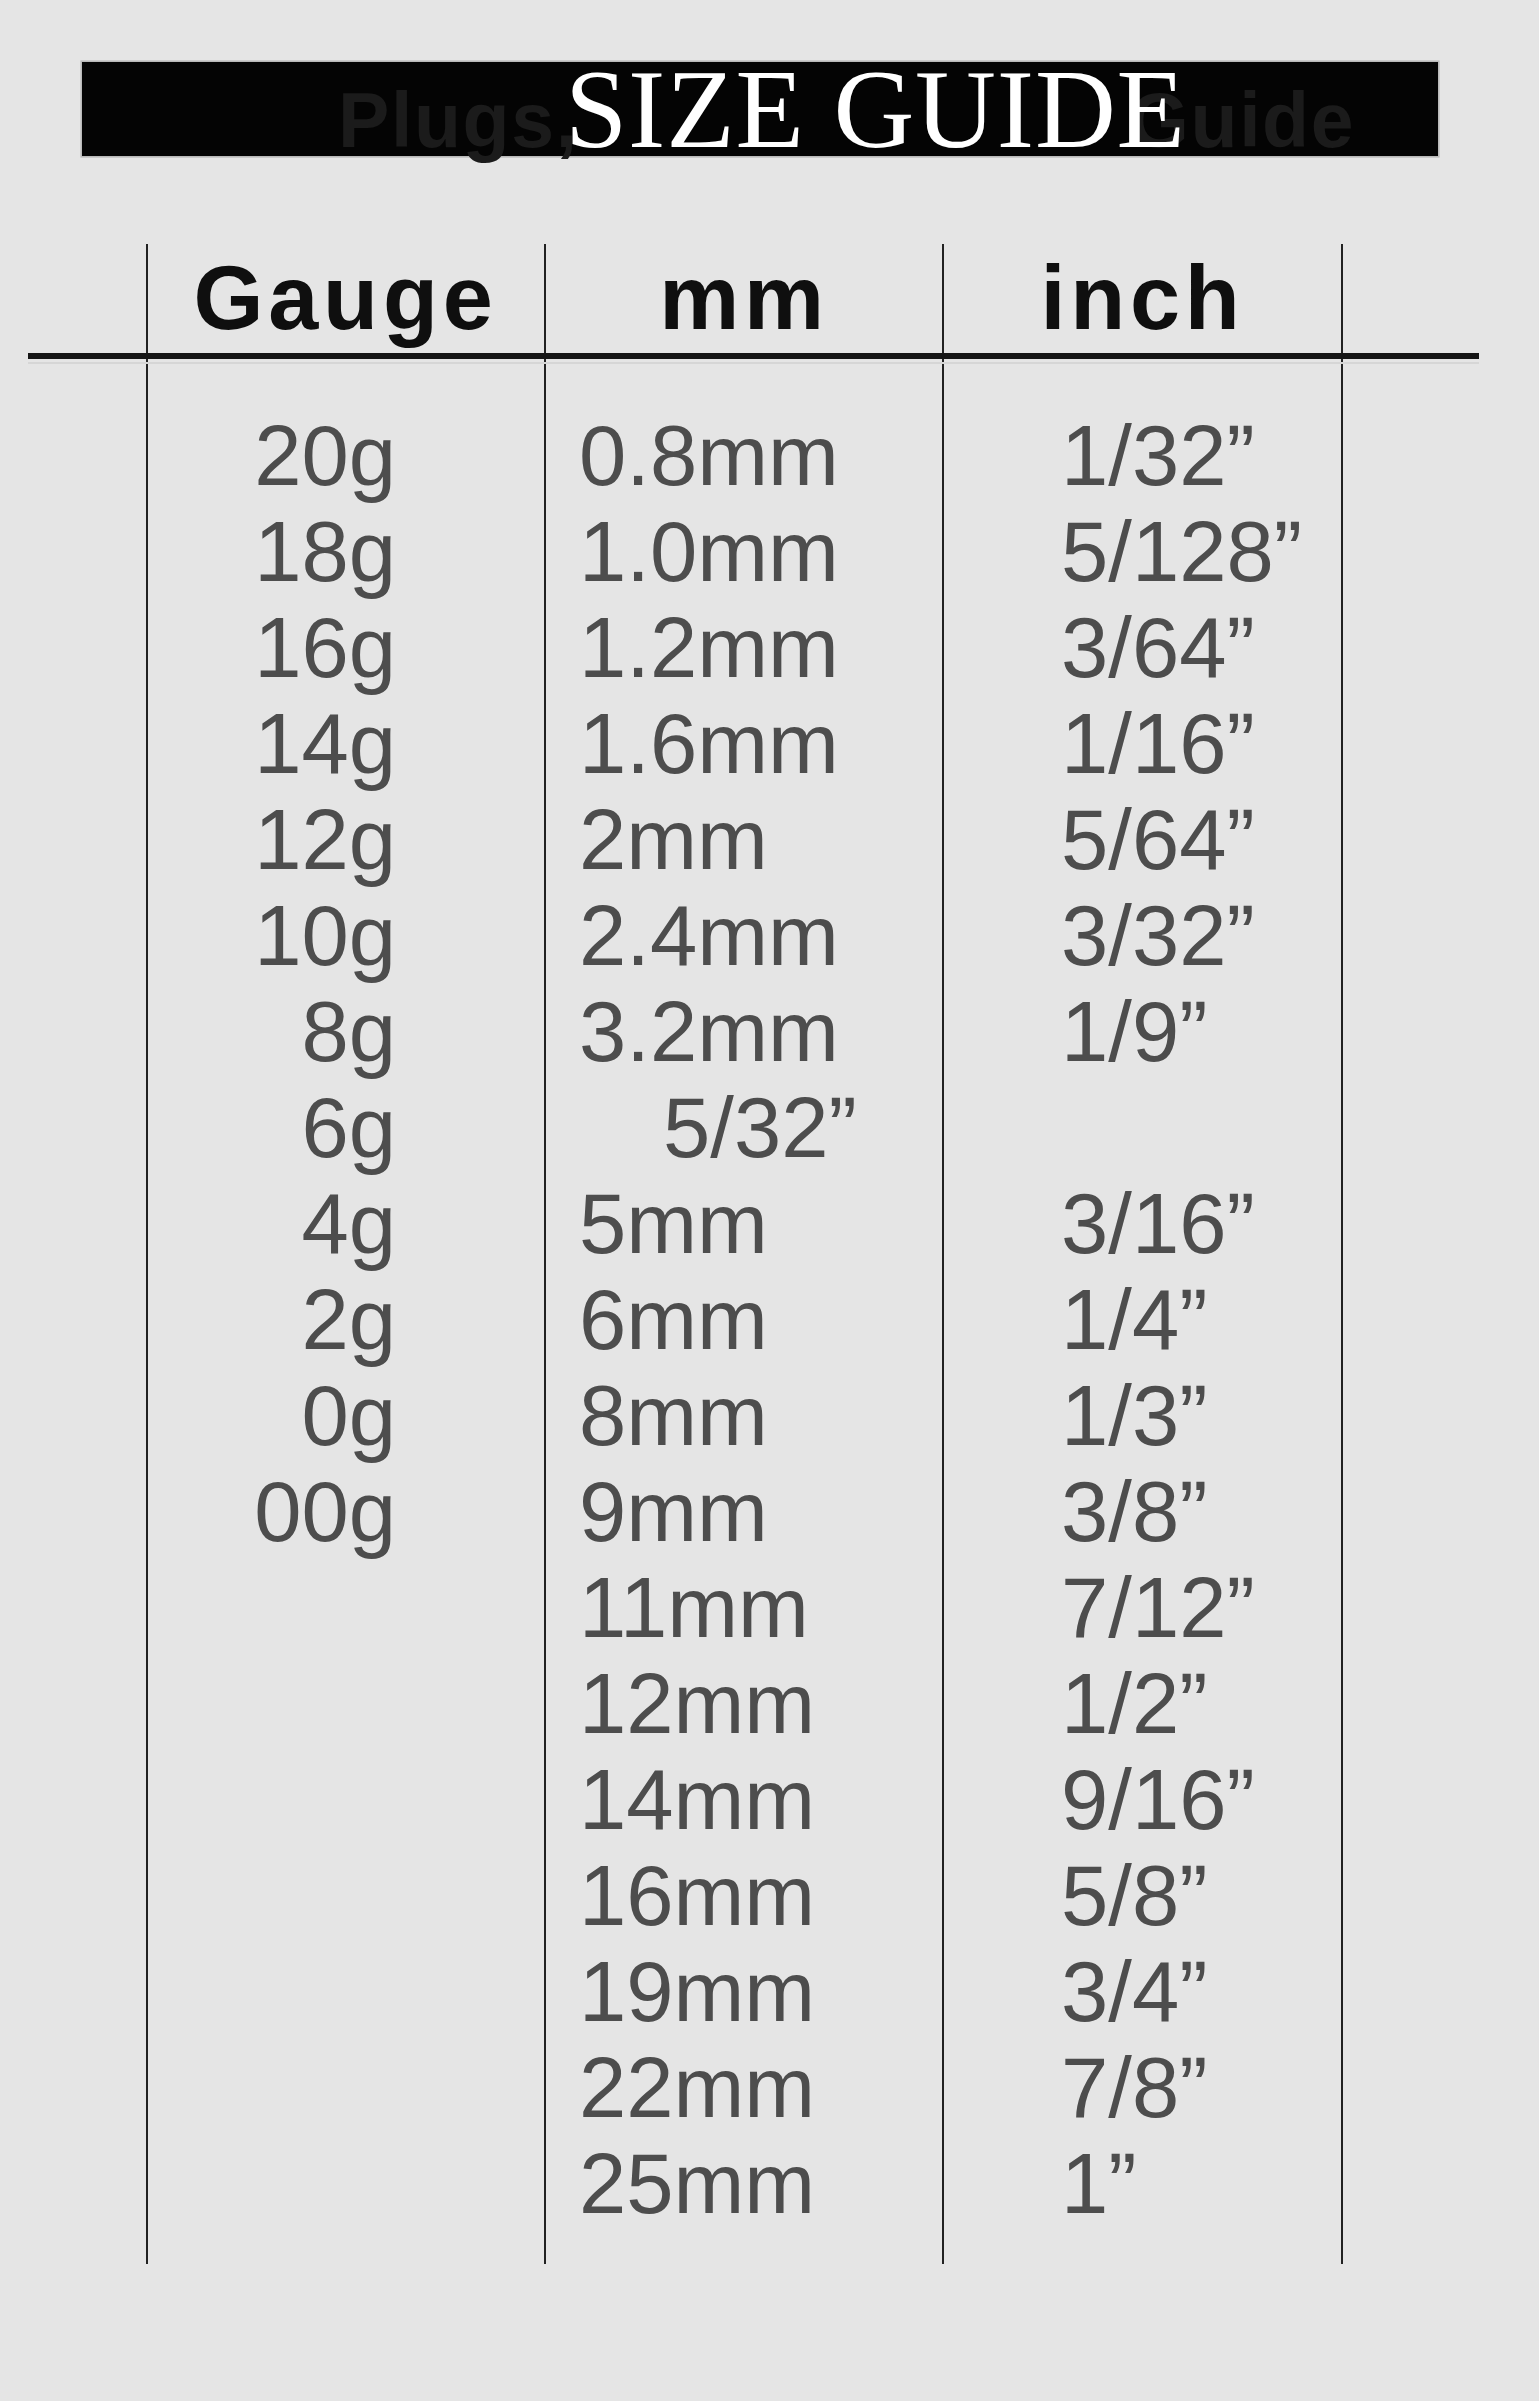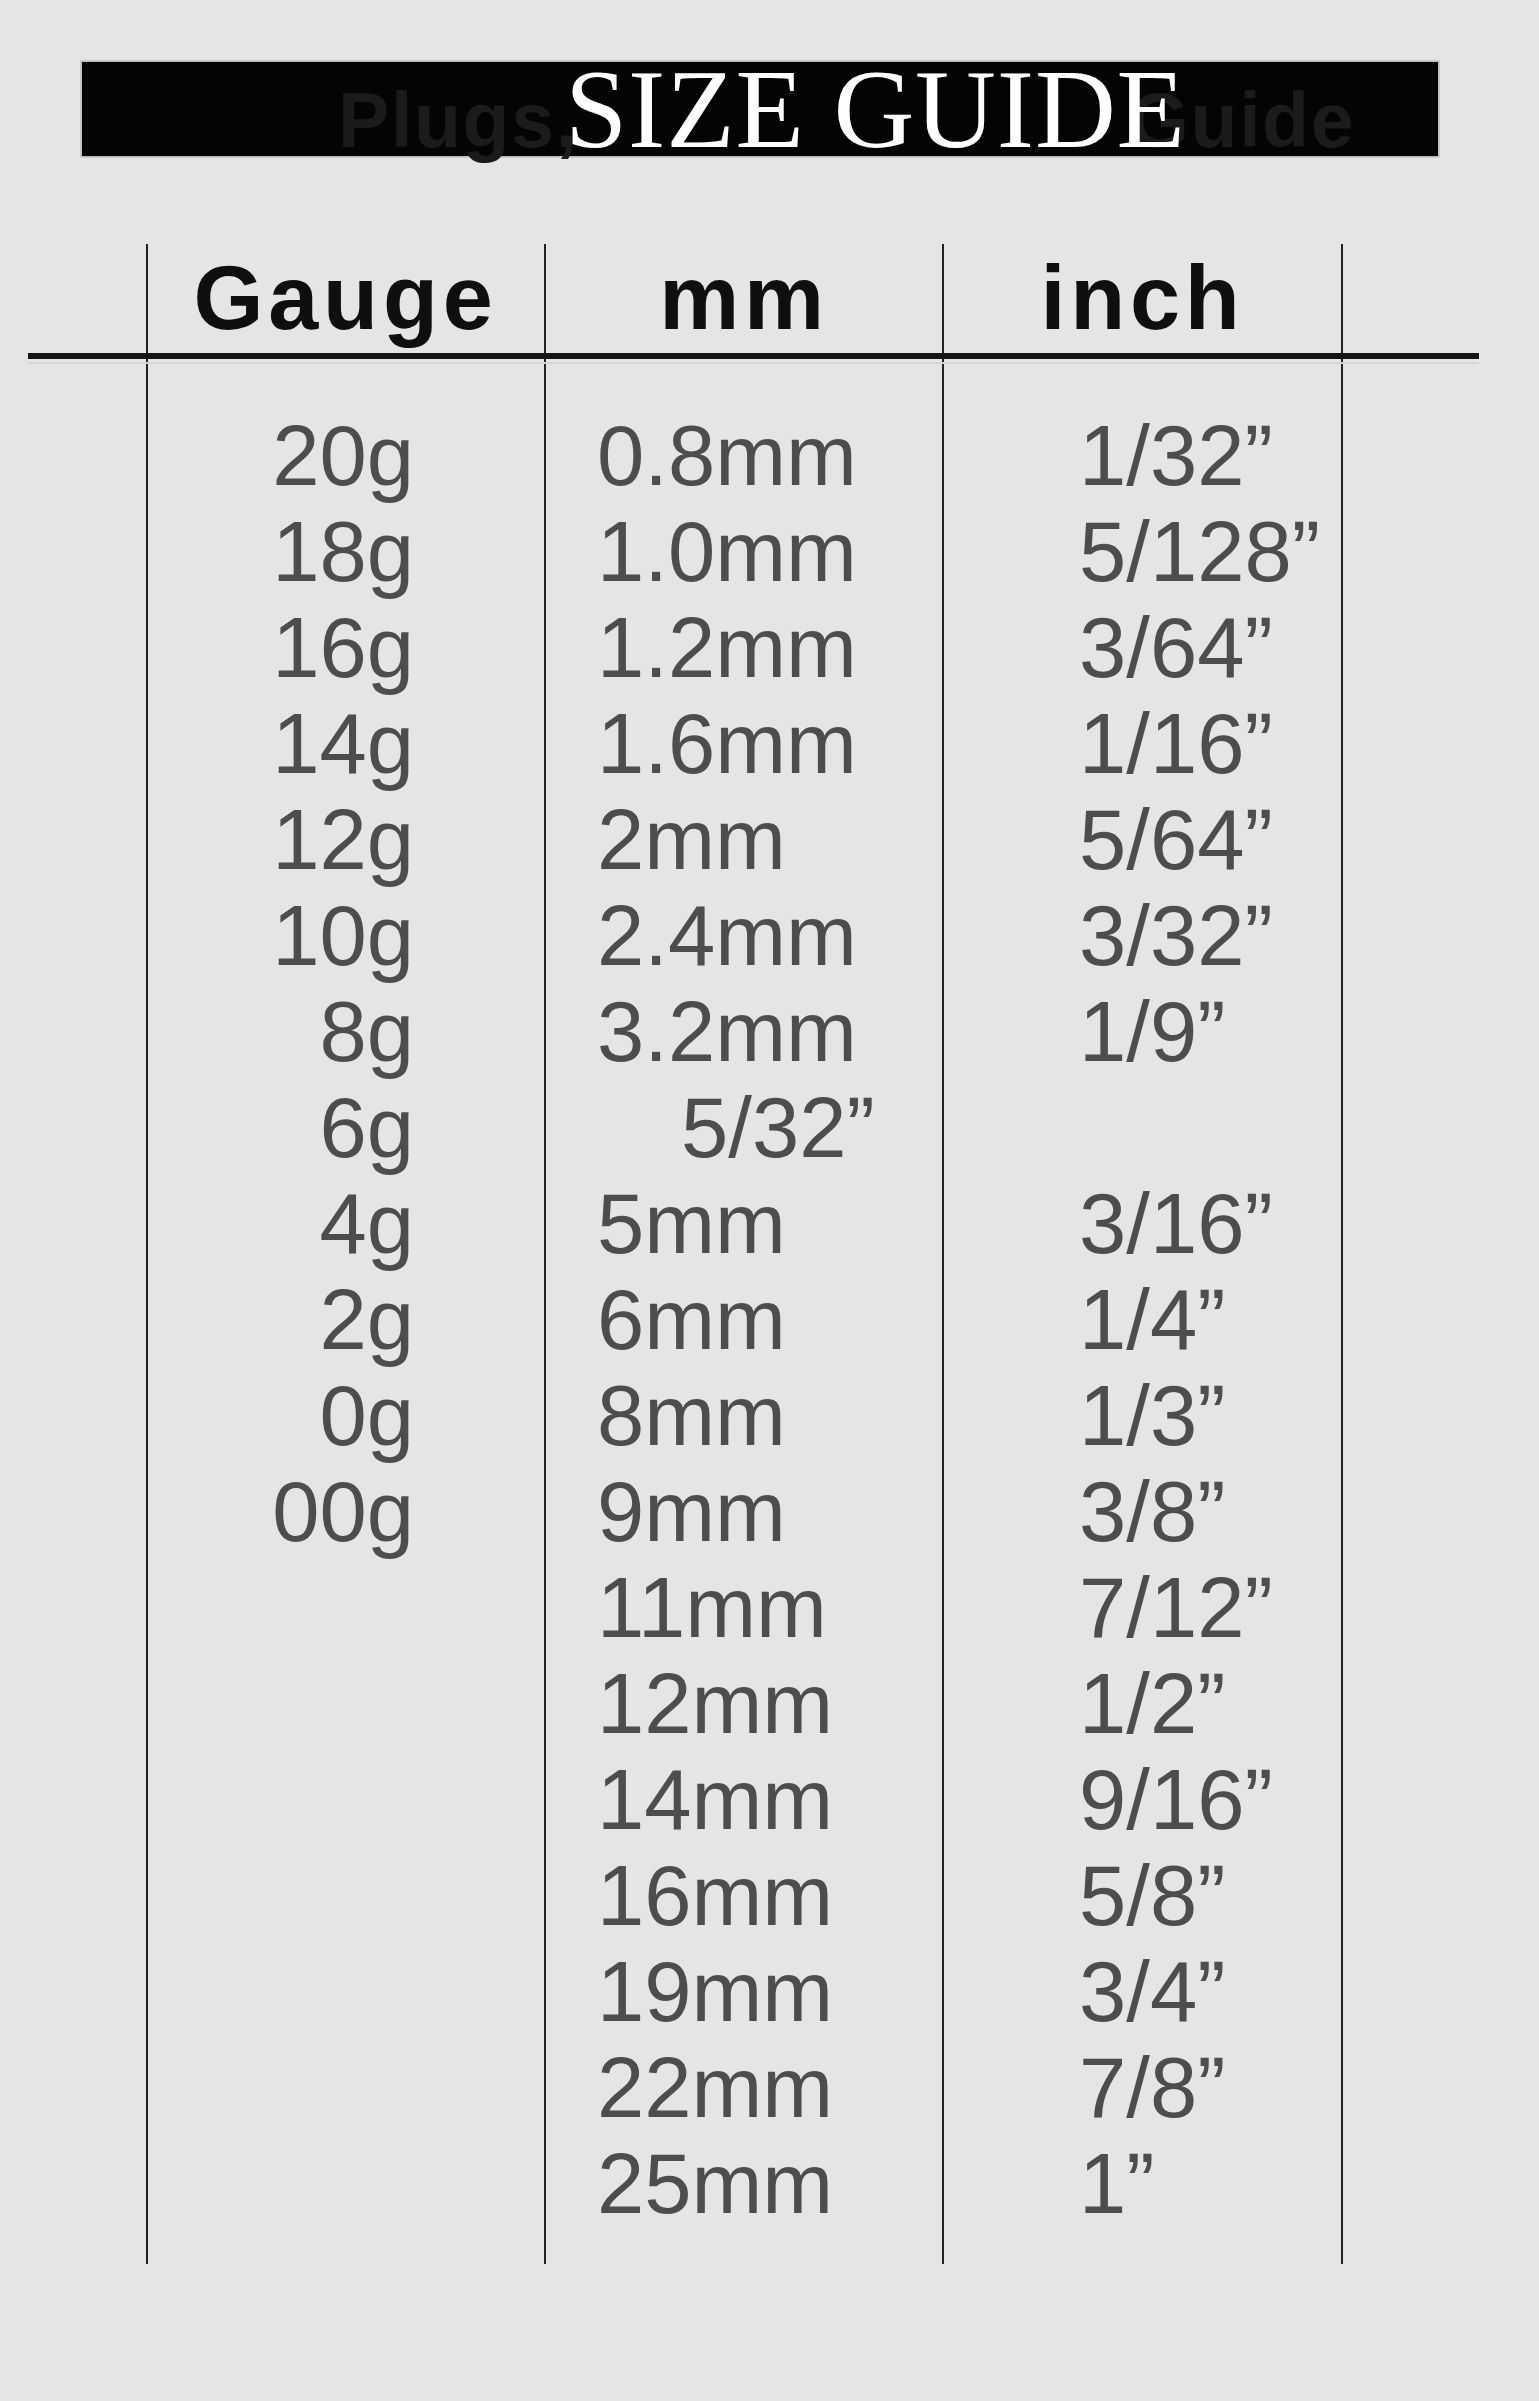--- a/index.html
+++ b/index.html
@@ -54,21 +54,20 @@
   .th{
     display:flex;align-items:center;justify-content:center;
     font-weight:bold;font-size:90px;letter-spacing:4.8px;color:#0f0f0f;
     white-space:nowrap;
   }
 
   
   .tbody{
     position:absolute;left:146px;top:360px;width:1115px;
     padding-top:48px;
-    margin-left:18px;
   }
   .row{
     display:grid;grid-template-columns:399px 398px 399px;
     height:96px;
   }
   .cell{
     font-size:85px;line-height:96px;color:#4d4d4d;
     white-space:nowrap;overflow:visible;
   }
   .c-gauge{text-align:right;padding-right:149px;}

